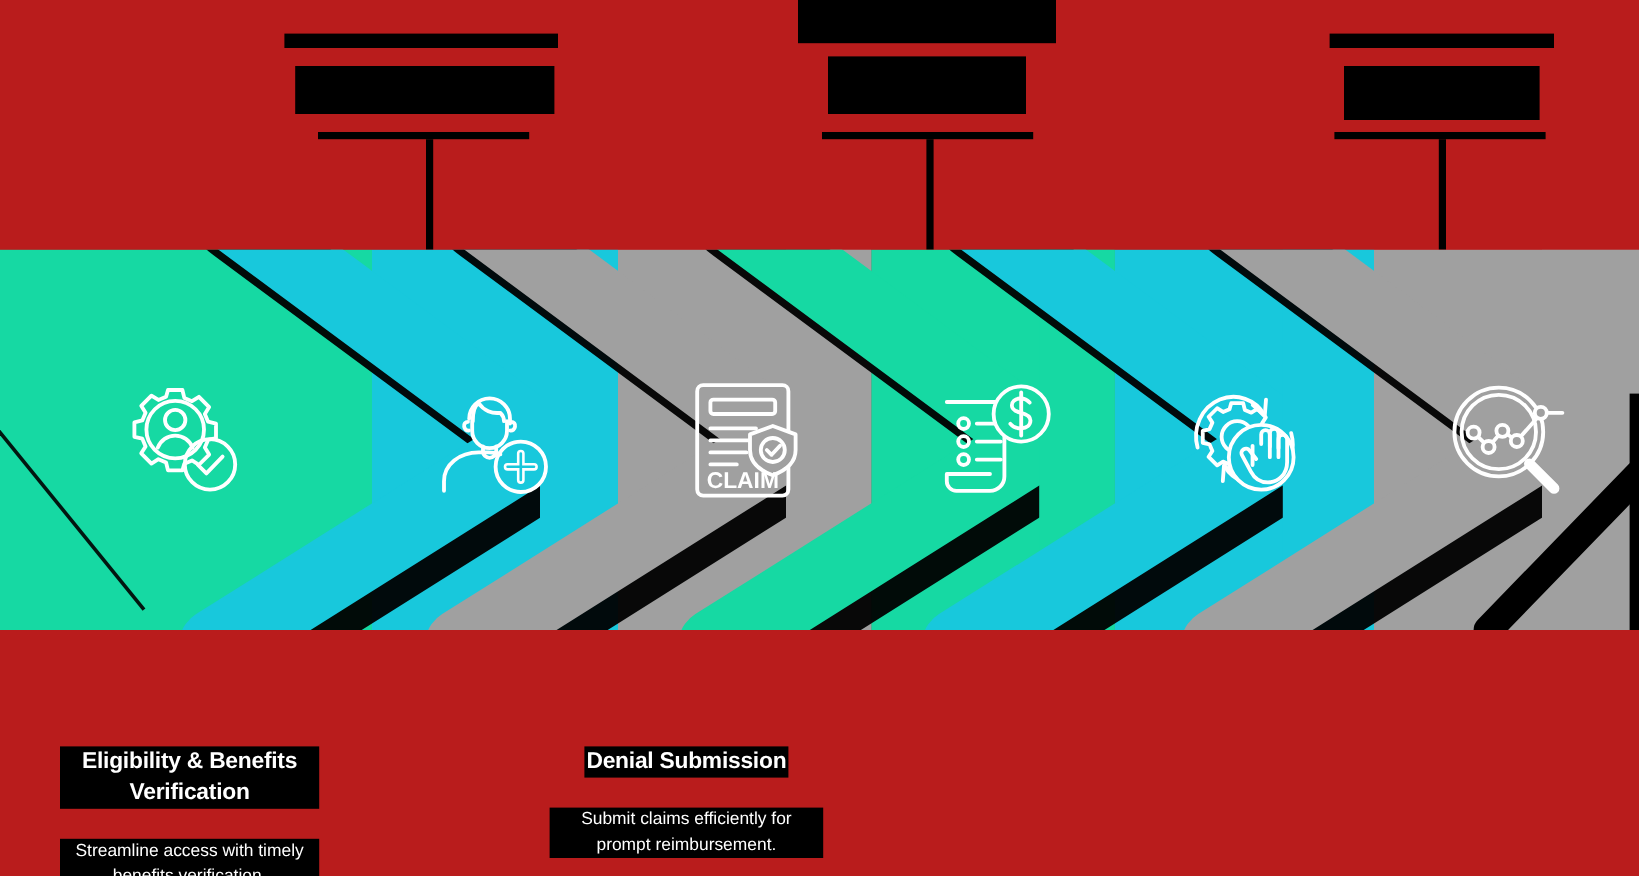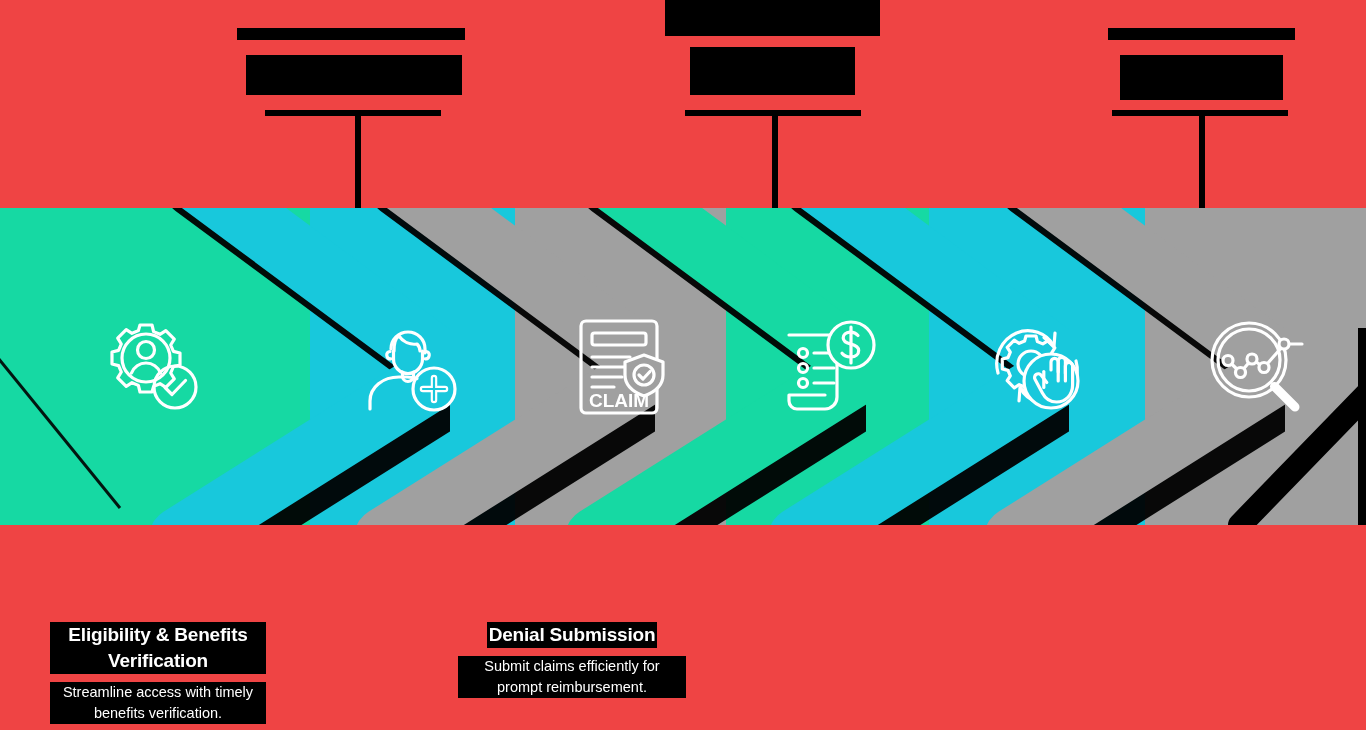--- a/index.html
+++ b/index.html
@@ -2,21 +2,21 @@
 <html><head>
 <meta charset="utf-8">
 <style>
   * { box-sizing: border-box; margin: 0; padding: 0; }
   html, body {
     width: 1366px; height: 730px;
     background: #ffffff;
     font-family: "Liberation Sans", sans-serif;
     overflow: hidden;
   }
-  #stage { position: relative; width: 1366px; height: 730px; background: #ef4444; }
+  #stage { position: relative; width: 1366px; height: 730px; background: #b91c1c; }
 
   
   .callout { position: absolute; }
   .callout .bar-top   { position: absolute; background: #000; }
   .callout .bar-main  { position: absolute; background: #000; }
   .callout .bar-rule  { position: absolute; background: #000; height: 6px; }
   .callout .stem      { position: absolute; background: #000; width: 6px; }
   .callout .redact-text { visibility: hidden; font-size: 1px; }
 
   
@@ -43,21 +43,21 @@
     background: #000; color: #fff;
     font-weight: bold; font-size: 19px; line-height: 26px;
     letter-spacing: -0.2px;
     padding: 0 2px;
   }
   .caption .cap-desc {
     display: inline-block;
     background: #000; color: #fff;
     font-size: 14.5px; line-height: 21px;
     padding: 0 2px;
-    margin-top: 8px;
+    margin-top: 25px;
   }
 </style>
 </head>
 <body>
 
 <div id="stage">
 
   <div class="callout" id="co0">
     <div class="bar-top" style="left: 237px; top: 28px; width: 228px; height: 12px;"><span class="redact-text"></span></div>
     <div class="bar-main" style="left: 246px; top: 55px; width: 216px; height: 40px;"><span class="redact-text"></span></div>

